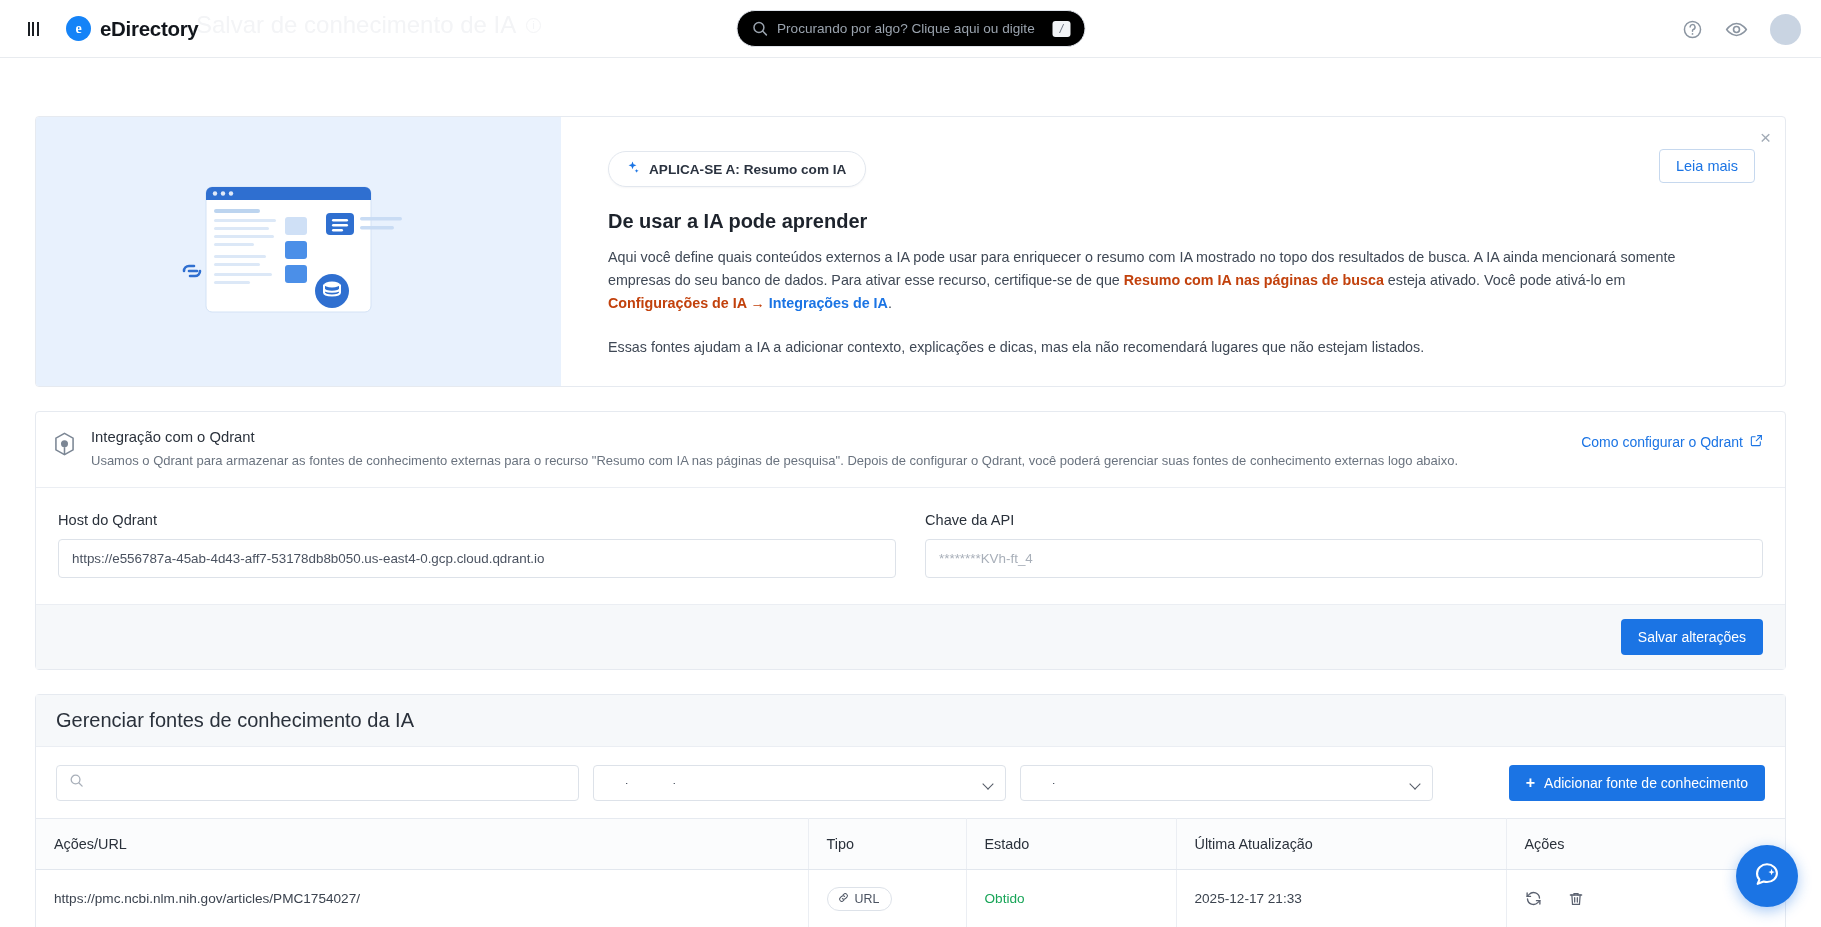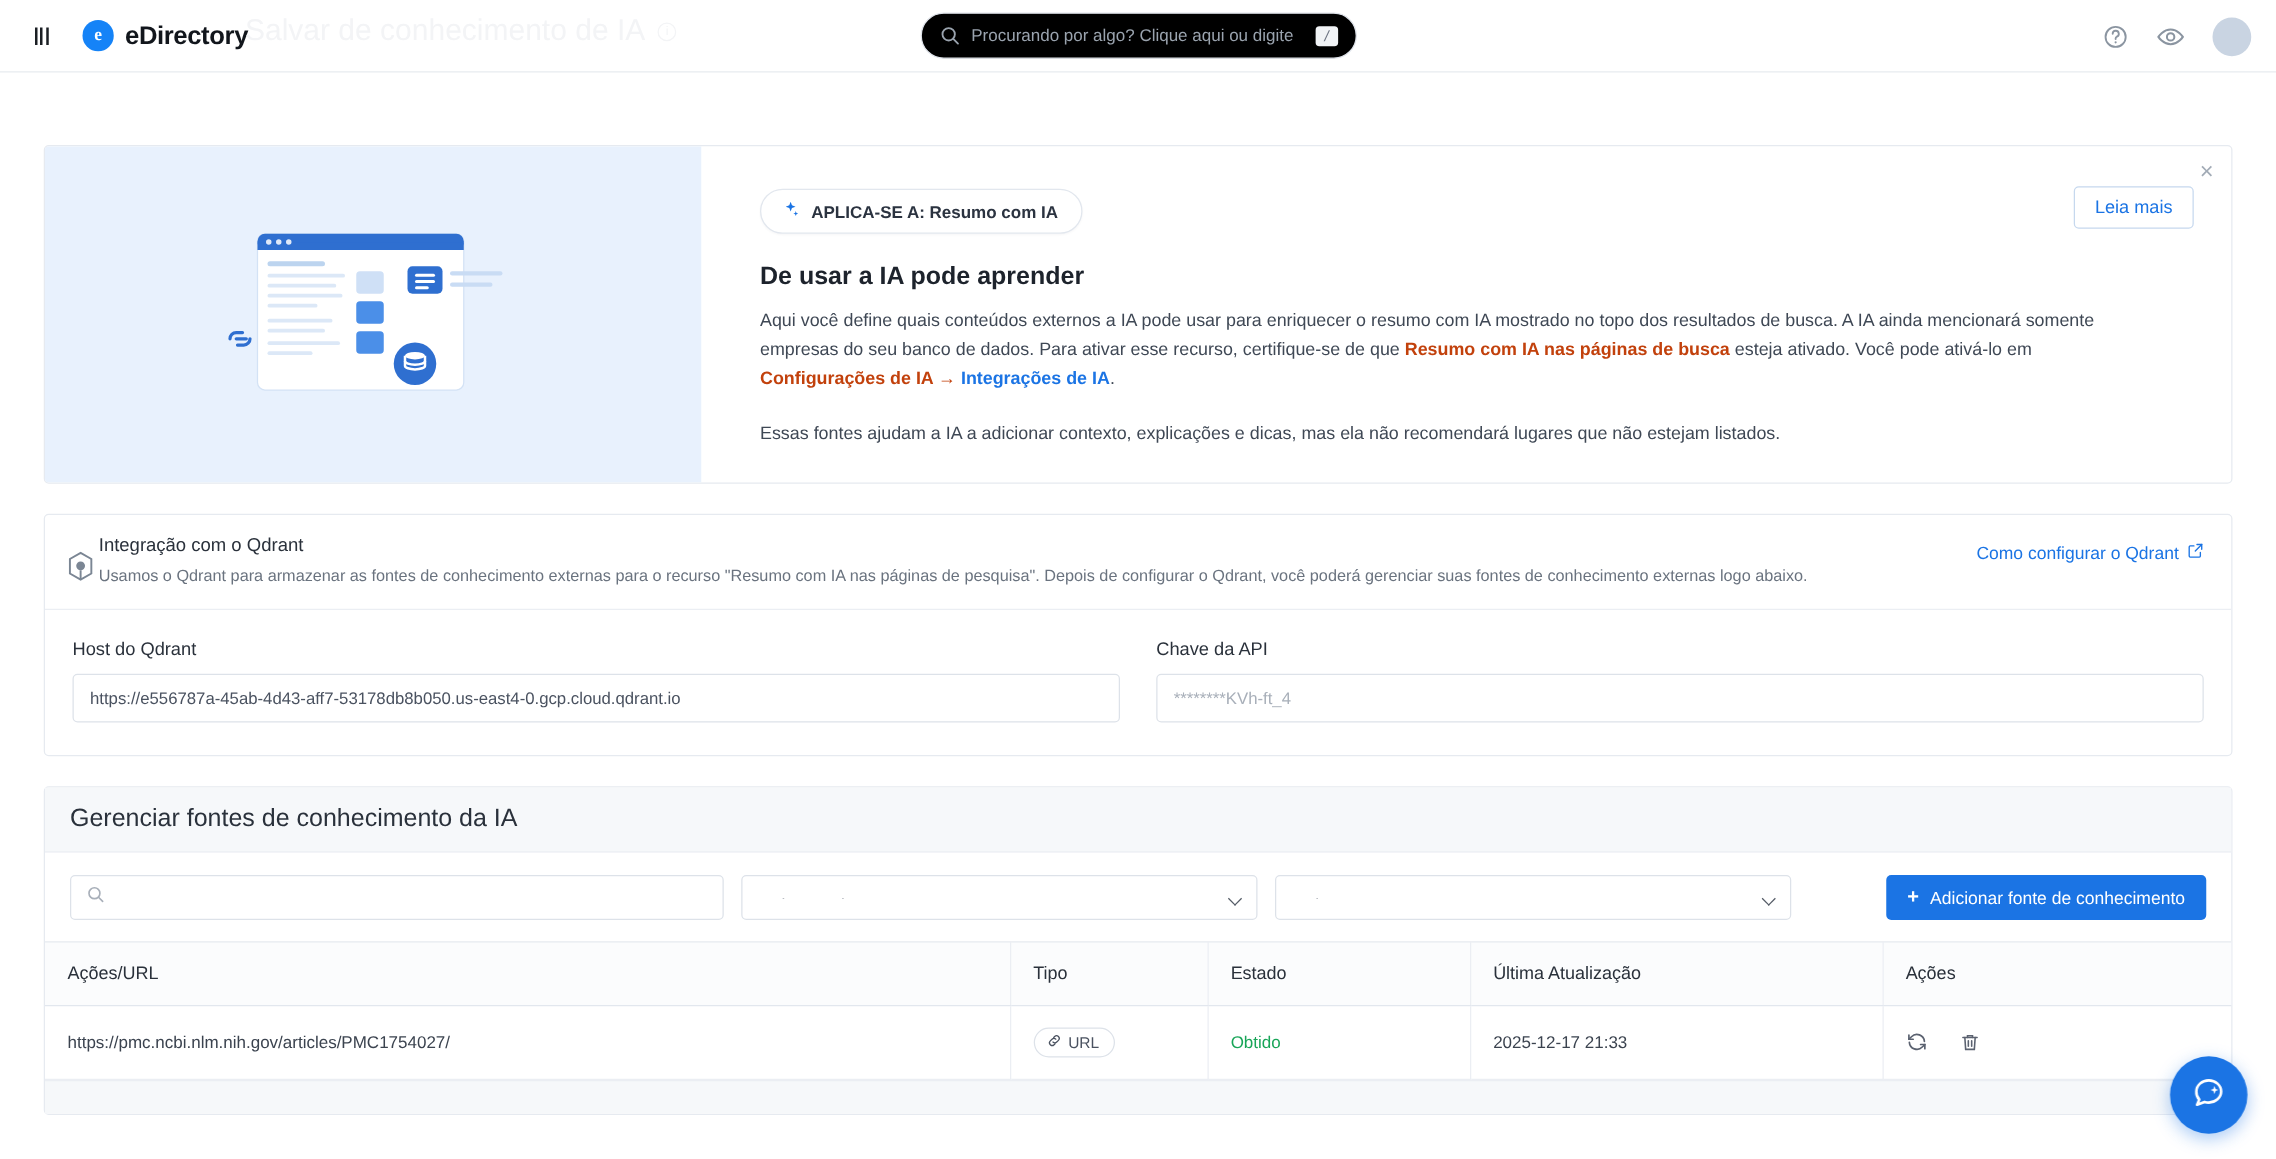--- a/index.html
+++ b/index.html
@@ -136,21 +136,21 @@
   .hero-p b { font-weight: 700; color: #c2410c; }
   .hero-p a { color: #1b74e4; text-decoration: none; font-weight: 700; }
 
   
   .card {
     margin-top: 24px;
     border: 1px solid #e6eaf0; border-radius: 4px;
     background: #fff;
   }
   .qd-head {
-    display: flex; align-items: flex-end; gap: 4px;
+    display: flex; align-items: flex-start; gap: 16px;
     padding: 17px 22px 17px 18px;
     border-bottom: 1px solid #ebeef3;
     position: relative;
   }
   .qd-logo { margin-top: 3px; flex: 0 0 auto; }
   .qd-title { font-size: 14.8px; color: #2a313b; }
   .qd-sub { font-size: 13px; color: #6a737f; margin-top: 7px; line-height: 1.4; }
   .qd-link {
     position: absolute; right: 22px; top: 22px;
     font-size: 14px; color: #1b74e4; text-decoration: none;
@@ -431,20 +431,23 @@
       <div class="field">
         <label>Host do Qdrant</label>
         <input type="text" value="https://e556787a-45ab-4d43-aff7-53178db8b050.us-east4-0.gcp.cloud.qdrant.io" style="">
       </div>
       <div class="field">
         <label>Chave da API</label>
         <input type="text" placeholder="********KVh-ft_4" style="">
       </div>
     </div>
 
+    <div class="card-foot">
+      <button class="btn-primary">Salvar alterações</button>
+    </div>
   </div>
 
   <div class="manage">
     <div class="manage-head">Gerenciar fontes de conhecimento da IA</div>
 
     <div class="toolbar">
       <div class="tb-search">
         <span>
           <svg width="15" height="15" viewBox="0 0 24 24" fill="none" stroke="#a8afb9" stroke-width="2.1" stroke-linecap="round">
             <circle cx="10.5" cy="10.5" r="7"></circle>

